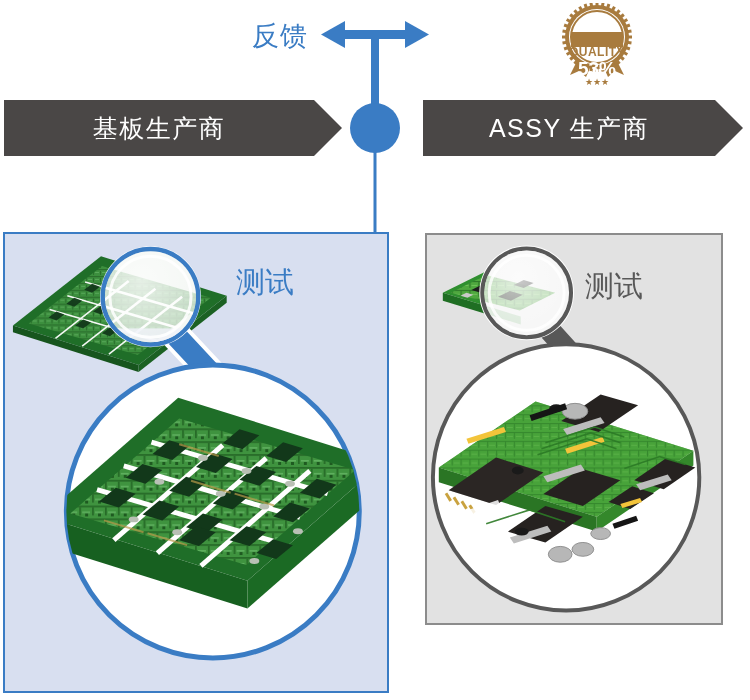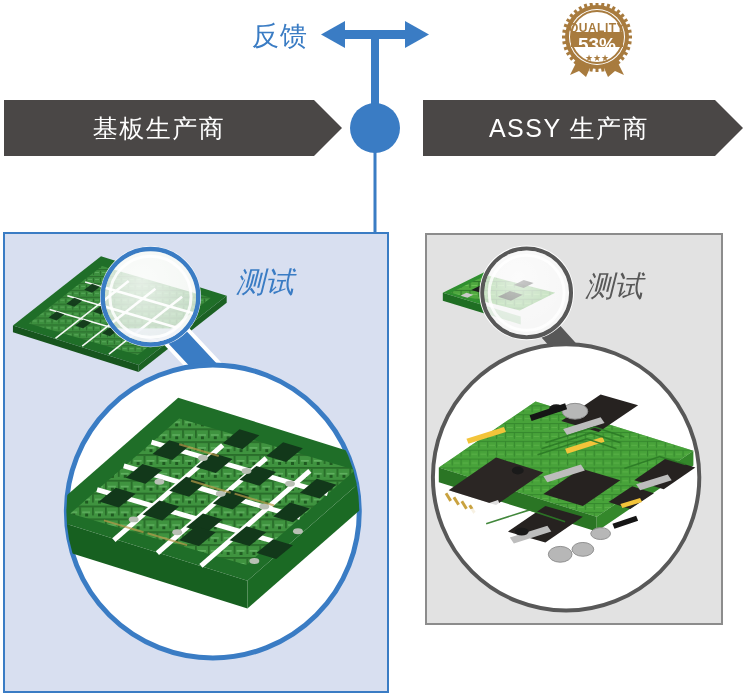--- a/index.html
+++ b/index.html
@@ -82,20 +82,21 @@
     height: 74px;
   }
   .seal-txt {
     position: absolute;
     width: 100%;
     text-align: center;
     color: #ffffff;
     font-weight: bold;
     white-space: nowrap;
     pointer-events: none;
+    margin-top: 24px;
   }
   #seal-word { top: 18px; font-size: 12px; color: #a87b3e; letter-spacing: .5px; }
   #seal-pct  { top: 31px; font-size: 19px; letter-spacing: 0px; }
 
   
   .panel {
     position: absolute;
     box-sizing: border-box;
   }
   #panel-left {
@@ -116,21 +117,20 @@
     left: 0; top: 0;
     width: 100%;
     height: 100%;
   }
 
   .panel-label {
     position: absolute;
     font-size: 29px;
     white-space: nowrap;
     line-height: 1;
-    font-style: italic;
   }
   #panel-left-label  { left: 236px; top: 268px; color: #3a7cc4; }
   #panel-right-label { left: 585px; top: 272px; color: #585858; }
 </style>
 </head>
 <body>
 
 <div id="stage">
 
   <div class="top-label" id="label-feedback">反馈</div>

